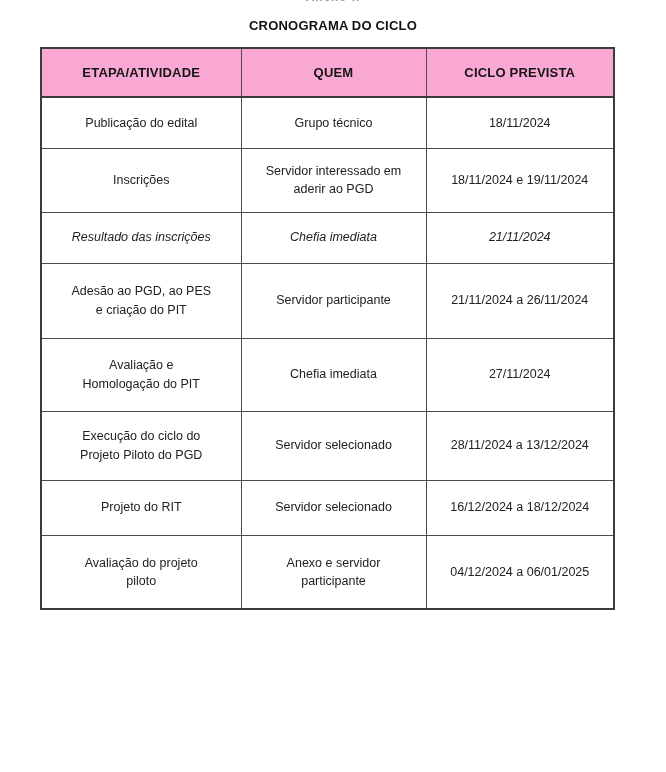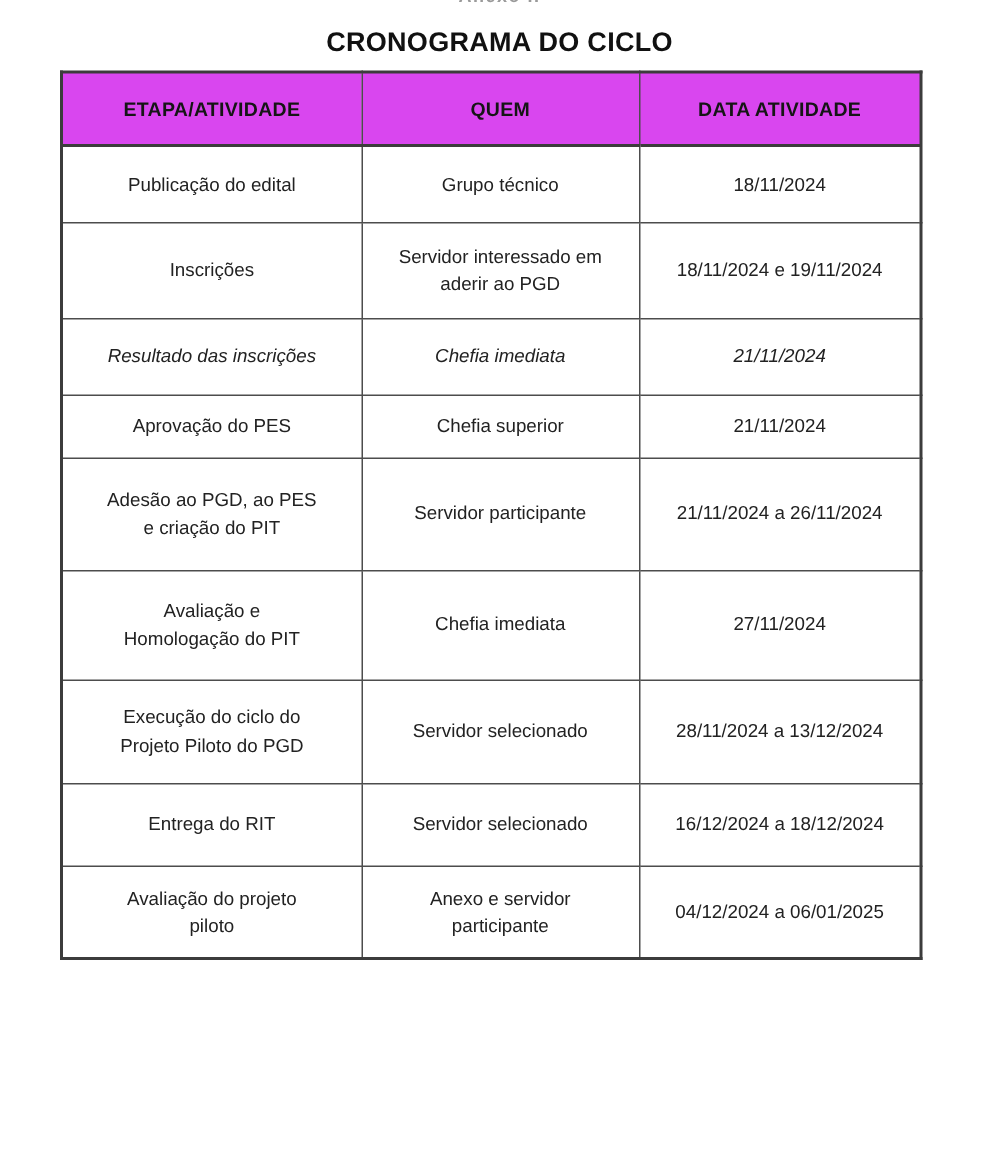--- a/index.html
+++ b/index.html
@@ -33,21 +33,21 @@
     font-weight: bold;
     color: #9a9a9a;
     letter-spacing: 1px;
   }
   #doc-title {
     position: absolute;
     top: 18px;
     left: 0;
     width: 666px;
     text-align: center;
-    font-size: 18px;
+    font-size: 13px;
     font-weight: bold;
     color: #111111;
     letter-spacing: 0.2px;
   }
   #schedule-table {
     position: absolute;
     top: 47px;
     left: 40px;
     width: 573px;
     border-collapse: collapse;
@@ -60,21 +60,21 @@
   #schedule-table col.c3 { width: 188px; }
   #schedule-table, 
   #schedule-table th, 
   #schedule-table td {
     border: 1px solid #4d4d4d;
   }
   #schedule-table {
     border: 2px solid #3c3c3c;
   }
   #schedule-table th {
-    background: #d946ef;
+    background: #f9a8d4;
     font-size: 13px;
     font-weight: bold;
     color: #151515;
     text-align: center;
     vertical-align: middle;
     height: 45px;
     border-bottom: 2px solid #3c3c3c;
     letter-spacing: 0.2px;
   }
   #schedule-table td {
@@ -89,21 +89,21 @@
   tr.r1  { height: 51px; margin-top: 27px; }
   tr.r2  { height: 64px; }
   tr.r3  { height: 51px; font-style: italic; }
   tr.r4  { height: 55px; }
   tr.r5  { height: 42px; }
   tr.r6  { height: 75px; }
   tr.r7  { height: 73px; }
   tr.r8  { height: 69px; }
   tr.r9  { height: 55px; }
   tr.r10 { height: 51px; }
-  tr.r11 { height: 62px; }
+  tr.r11 { height: 74px; }
 </style>
 </head>
 <body>
 
 <div id="page">
 
   <div id="clipped-strip">
     <span class="clipped-text">Anexo II</span>
   </div>
 
@@ -112,61 +112,56 @@
   <table id="schedule-table">
     <colgroup>
         <col class="c1">
         <col class="c2">
         <col class="c3">
       </colgroup>
     <thead>
       <tr>
         <th>ETAPA/ATIVIDADE</th>
         <th>QUEM</th>
-        <th>DATA ATIVIDADE</th>
+        <th>CICLO PREVISTA</th>
       </tr>
     </thead>
     <tbody>
       <tr class="r1">
         <td class="etapa">Publicação do edital</td>
         <td class="quem">Grupo técnico</td>
         <td class="data">18/11/2024</td>
       </tr>
       <tr class="r2">
         <td class="etapa">Inscrições</td>
         <td class="quem">Servidor interessado em aderir ao PGD</td>
         <td class="data">18/11/2024 e 19/11/2024</td>
       </tr>
       <tr class="r3">
         <td class="etapa">Resultado das inscrições</td>
         <td class="quem">Chefia imediata</td>
         <td class="data">21/11/2024</td>
       </tr>
-      <tr class="r5">
-        <td class="etapa">Aprovação do PES</td>
-        <td class="quem">Chefia superior</td>
-        <td class="data">21/11/2024</td>
-      </tr>
       <tr class="r6">
         <td class="etapa">Adesão ao PGD, ao PES e criação do PIT</td>
         <td class="quem">Servidor participante</td>
         <td class="data">21/11/2024 a 26/11/2024</td>
       </tr>
       <tr class="r7">
         <td class="etapa">Avaliação e Homologação do PIT</td>
         <td class="quem">Chefia imediata</td>
         <td class="data">27/11/2024</td>
       </tr>
       <tr class="r8">
         <td class="etapa">Execução do ciclo do Projeto Piloto do PGD</td>
         <td class="quem">Servidor selecionado</td>
         <td class="data">28/11/2024 a 13/12/2024</td>
       </tr>
       <tr class="r9">
-        <td class="etapa">Entrega do RIT</td>
+        <td class="etapa">Projeto do RIT</td>
         <td class="quem">Servidor selecionado</td>
         <td class="data">16/12/2024 a 18/12/2024</td>
       </tr>
       <tr class="r11">
         <td class="etapa">Avaliação do projeto piloto</td>
         <td class="quem">Anexo e servidor participante</td>
         <td class="data">04/12/2024 a 06/01/2025</td>
       </tr>
     </tbody>
   </table>

